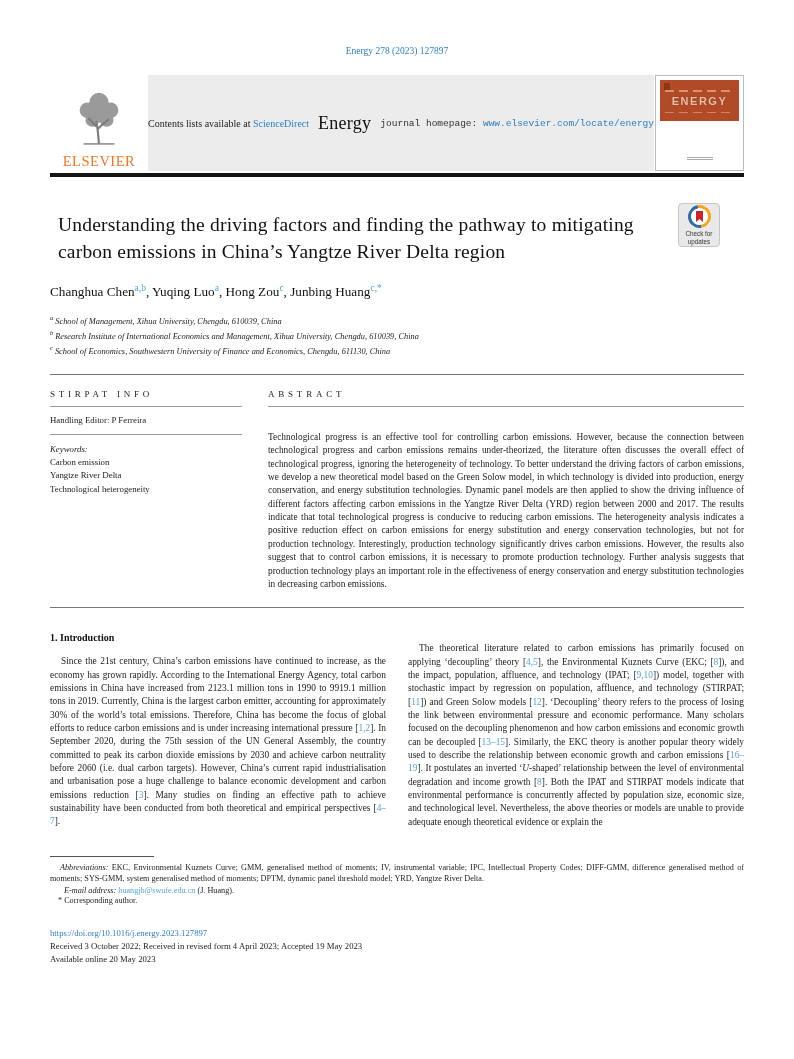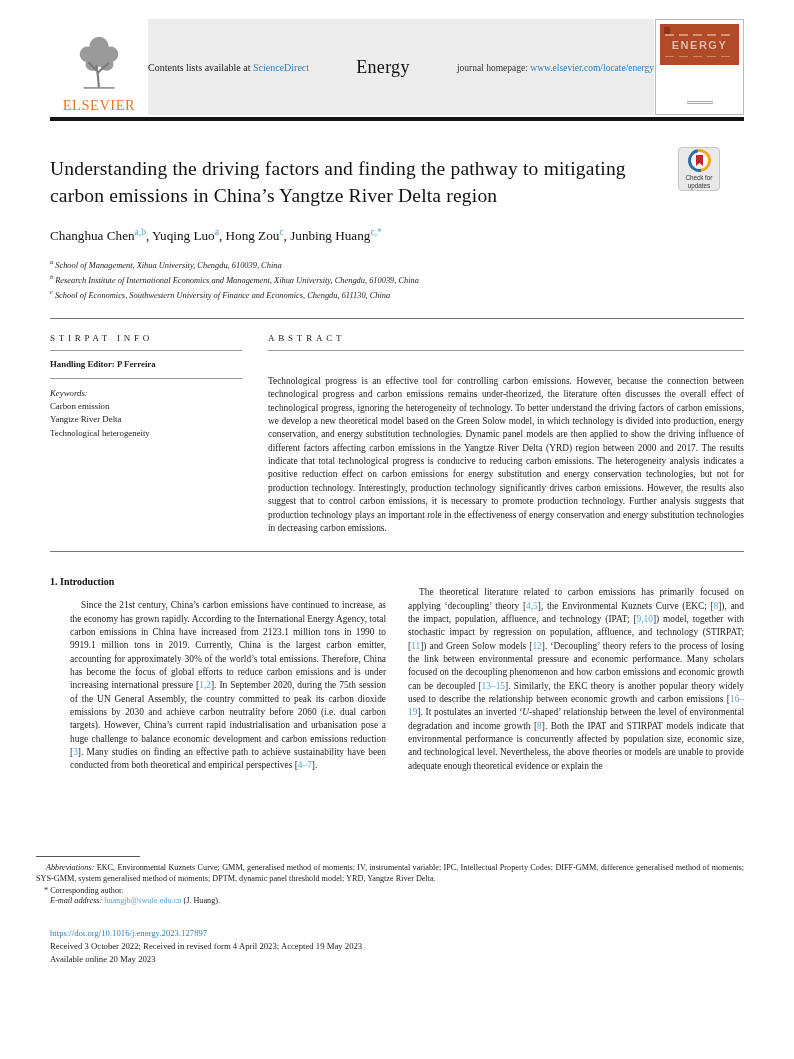--- a/index.html
+++ b/index.html
@@ -10,21 +10,21 @@
   }
   
   .citation{padding-top:46px;text-align:center;font-size:9.5px;color:var(--link);}
   
   .masthead{margin-top:19px;display:flex;align-items:stretch;height:96px;}
   .logo-box{width:98px;display:flex;flex-direction:column;align-items:center;justify-content:flex-end;padding-bottom:1px;}
   .logo-box .elsevier-word{font-size:14.5px;color:var(--orange);letter-spacing:.5px;margin-top:1px;}
   .banner{flex:1;background:var(--banner);display:flex;flex-direction:row;align-items:center;justify-content:space-between;padding:9px 0 8px 0;}
   .banner .contents-line{font-size:10px;color:#222;}
   .banner .journal-name{font-size:18px;color:#111;letter-spacing:.3px;}
-  .banner .homepage-line{font-family:Liberation Serif, serif;font-size:9.5px;color:#333;}
+  .banner .homepage-line{font-family:Liberation Mono, monospace;font-size:9.5px;color:#333;}
   .blue{color:var(--link);}
   .cover{width:89px;margin-left:1px;background:#fff;border:1px solid #bbb;box-sizing:border-box;display:flex;flex-direction:column;}
   .cover-band{height:44%;background:var(--rust);margin:4px 4px 0 4px;position:relative;display:flex;align-items:center;justify-content:center;}
   .cover-title{color:#e9c0ae;font-family:"Liberation Sans",sans-serif;font-weight:bold;font-size:11px;letter-spacing:1.5px;text-shadow:0 0 1px #7e2e12;}
   .cover-microrow{position:absolute;top:10px;left:5px;right:5px;height:2px;
     background:repeating-linear-gradient(90deg,#d8927a 0 9px,transparent 9px 14px);}
   .cover-microrow.low{top:auto;bottom:8px;height:1.5px;opacity:.8;}
   .cover-emblem{position:absolute;top:3px;left:4px;width:6px;height:7px;background:#8e3514;}
   .cover-bottom{flex:1;position:relative;}
   .cover-microline{position:absolute;bottom:10px;left:50%;transform:translateX(-50%);width:26px;height:3px;
@@ -40,49 +40,50 @@
   .badge-text{font-family:"Liberation Sans",sans-serif;font-size:6.3px;line-height:1.15;color:#333;text-align:center;margin-top:2px;}
   
   .authors{margin-top:17px;font-size:13.2px;color:#111;}
   .authors sup{font-size:8px;}
   .affiliations{margin-top:13px;font-style:italic;font-size:8.4px;line-height:1.45;color:#222;}
   .affiliations sup{font-size:6.3px;}
   .rule{border:none;border-top:1px solid #777;margin:16px 0 0 0;}
   
   .info-abstract{display:grid;grid-template-columns:192px 1fr;column-gap:26px;padding-top:14px;}
   .block-heading{font-size:9px;letter-spacing:.42em;color:#222;padding-bottom:7px;border-bottom:1px solid #999;}
-  .info-row{font-size:8.8px;color:#222;padding:8px 0 9px 0;border-bottom:1px solid #999;font-weight:bold;}
+  .info-row{font-size:8.8px;color:#222;padding:8px 0 9px 0;border-bottom:1px solid #999;}
   .keywords{padding-top:8px;font-size:8.8px;line-height:1.5;color:#222;}
   .keywords .kw-label{font-style:italic;}
   .abstract-text{margin-top:24px;font-size:9.35px;line-height:1.43;text-align:justify;color:#1c1c1c;}
   .full-rule{border:none;border-top:1px solid #777;margin:16px 0 0 0;}
   
   .body-cols{display:grid;grid-template-columns:1fr 1fr;column-gap:22px;margin-top:24px;}
   .section-heading{font-size:10px;font-weight:bold;color:#111;}
   .para{font-size:9.4px;line-height:1.42;text-align:justify;text-indent:11px;color:#1c1c1c;}
-  .col-left .para{margin-top:12px;margin-left:20px;}
+  .col-left .para{margin-top:12px;}
   .col-right .para{margin-top:10px;}
   .ref{color:var(--ref);}
   .it{font-style:italic;}
   sup.ref{font-size:.72em;}
   
-  .footnote-area{position:absolute;left:36px;right:50px;top:856px;}
+  .footnote-area{position:absolute;left:50px;right:50px;top:856px;}
   .fn-rule{width:104px;border:none;border-top:1px solid #555;margin:0;}
   .fn-abbrev{margin-top:5px;font-size:8.2px;line-height:1.4;text-align:justify;color:#222;text-indent:10px;}
   .fn-line{font-size:8.2px;color:#222;margin-top:1px;}
   .fn-line.star{text-indent:8px;}
   .fn-line.email{text-indent:14px;}
   .bottom-block{position:absolute;left:50px;right:50px;top:927px;font-size:8.7px;line-height:1.5;color:#222;}
   a,.linkish{color:var(--link);text-decoration:none;cursor:pointer;}
 </style>
 </head>
 <body>
 
 <div class="page">
 
+  <div class="citation">Energy 278 (2023) 127897</div>
 
   <div class="masthead">
     <div class="logo-box">
       <span>
         <svg width="58" height="60" viewBox="0 0 60 62">
           <g fill="#9a9a9a">
             <circle cx="30" cy="15" r="10"></circle>
             <circle cx="18" cy="23" r="8"></circle>
             <circle cx="42" cy="23" r="8"></circle>
             <circle cx="23" cy="33" r="7"></circle>
@@ -109,21 +110,21 @@
       </div>
       <div class="cover-bottom">
         <span class="cover-microline"></span>
       </div>
     </div>
   </div>
 
   <div class="black-bar"></div>
 
   <div class="title-row">
-    <h1 class="article-title" style="font-weight:normal;margin:0;">Understanding the driving factors and finding the pathway to mitigating carbon emissions in China’s Yangtze River Delta region</h1>
+    <h1 class="article-title" style="font-weight:normal;margin:8px;">Understanding the driving factors and finding the pathway to mitigating carbon emissions in China’s Yangtze River Delta region</h1>
     <div class="check-badge">
       <div class="ring">
         <div class="bookmark"></div>
       </div>
       <div class="badge-text">
         <span>Check for</span><br><span>updates</span>
       </div>
     </div>
   </div>
 
@@ -162,22 +163,22 @@
       <div class="para"><span>Since the 21st century, China’s carbon emissions have continued to increase, as the economy has grown rapidly. According to the International Energy Agency, total carbon emissions in China have increased from 2123.1 million tons in 1990 to 9919.1 million tons in 2019. Currently, China is the largest carbon emitter, accounting for approximately 30% of the world’s total emissions. Therefore, China has become the focus of global efforts to reduce carbon emissions and is under increasing international pressure [</span><span class="ref">1,2</span><span>]. In September 2020, during the 75th session of the UN General Assembly, the country committed to peak its carbon dioxide emissions by 2030 and achieve carbon neutrality before 2060 (i.e. dual carbon targets). However, China’s current rapid industrialisation and urbanisation pose a huge challenge to balance economic development and carbon emissions reduction [</span><span class="ref">3</span><span>]. Many studies on finding an effective path to achieve sustainability have been conducted from both theoretical and empirical perspectives [</span><span class="ref">4–7</span><span>].</span></div>
     </div>
     <div class="col-right">
       <div class="para"><span>The theoretical literature related to carbon emissions has primarily focused on applying ‘decoupling’ theory [</span><span class="ref">4,5</span><span>], the Environmental Kuznets Curve (EKC; [</span><span class="ref">8</span><span>]), and the impact, population, affluence, and technology (IPAT; [</span><span class="ref">9,10</span><span>]) model, together with stochastic impact by regression on population, affluence, and technology (STIRPAT; [</span><span class="ref">11</span><span>]) and Green Solow models [</span><span class="ref">12</span><span>]. ‘Decoupling’ theory refers to the process of losing the link between environmental pressure and economic performance. Many scholars focused on the decoupling phenomenon and how carbon emissions and economic growth can be decoupled [</span><span class="ref">13–15</span><span>]. Similarly, the EKC theory is another popular theory widely used to describe the relationship between economic growth and carbon emissions [</span><span class="ref">16–19</span><span>]. It postulates an inverted ‘</span><span class="it">U</span><span>-shaped’ relationship between the level of environmental degradation and income growth [</span><span class="ref">8</span><span>]. Both the IPAT and STIRPAT models indicate that environmental performance is concurrently affected by population size, economic size, and technological level. Nevertheless, the above theories or models are unable to provide adequate enough theoretical evidence or explain the</span></div>
     </div>
   </div>
 
   <div class="footnote-area">
     <hr class="fn-rule">
     <div class="fn-abbrev"><span class="it">Abbreviations:</span><span> EKC, Environmental Kuznets Curve; GMM, generalised method of moments; IV, instrumental variable; IPC, Intellectual Property Codes; DIFF-GMM, difference generalised method of moments; SYS-GMM, system generalised method of moments; DPTM, dynamic panel threshold model; YRD, Yangtze River Delta.</span></div>
+    <div class="fn-line email"><span class="it">E-mail address:</span><span> </span><span class="ref">huangjb@swufe.edu.cn</span><span> (J. Huang).</span></div>
     <div class="fn-line star">* Corresponding author.</div>
-    <div class="fn-line email"><span class="it">E-mail address:</span><span> </span><span class="ref">huangjb@swufe.edu.cn</span><span> (J. Huang).</span></div>
   </div>
 
   <div class="bottom-block">
     <div class="linkish">https://doi.org/10.1016/j.energy.2023.127897</div>
     <div>Received 3 October 2022; Received in revised form 4 April 2023; Accepted 19 May 2023</div>
     <div>Available online 20 May 2023</div>
   </div>
 
 </div>
 

